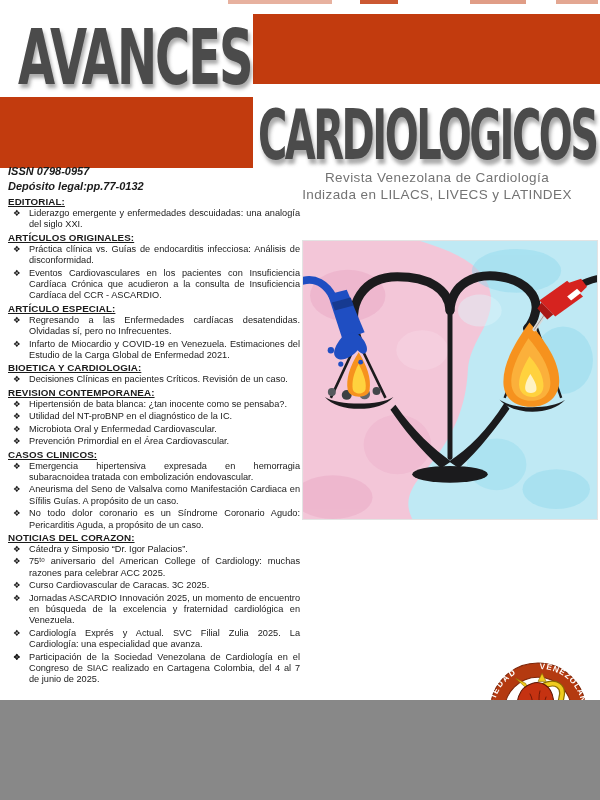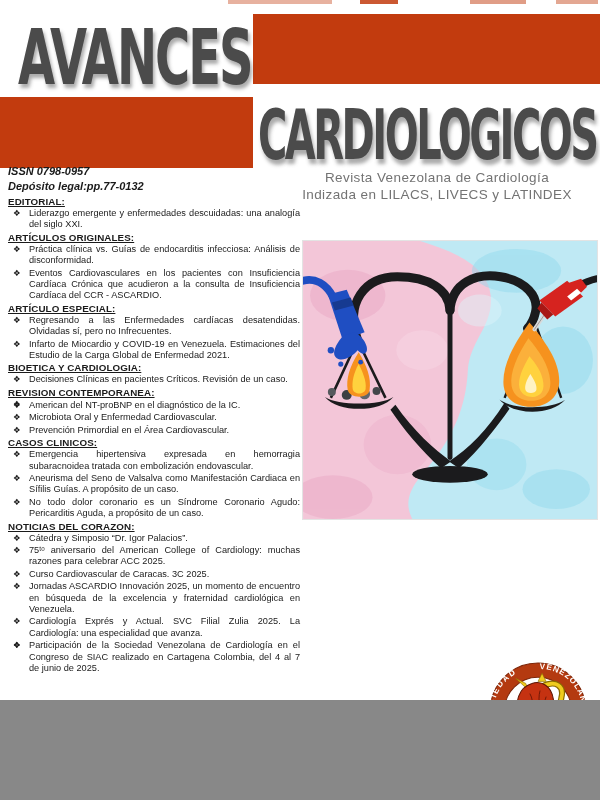--- a/index.html
+++ b/index.html
@@ -69,22 +69,22 @@
       <div class="toc-item"><span class="bullet">❖</span><span>Liderazgo emergente y enfermedades descuidadas: una analogía del siglo XXI.</span></div>
       <div class="toc-heading">ARTÍCULOS ORIGINALES:</div>
       <div class="toc-item"><span class="bullet">❖</span><span>Práctica clínica vs. Guías de endocarditis infecciosa: Análisis de disconformidad.</span></div>
       <div class="toc-item"><span class="bullet">❖</span><span>Eventos Cardiovasculares en los pacientes con Insuficiencia Cardíaca Crónica que acudieron a la consulta de Insuficiencia Cardíaca del CCR - ASCARDIO.</span></div>
       <div class="toc-heading">ARTÍCULO ESPECIAL:</div>
       <div class="toc-item"><span class="bullet">❖</span><span>Regresando a las Enfermedades cardíacas desatendidas. Olvidadas sí, pero no Infrecuentes.</span></div>
       <div class="toc-item"><span class="bullet">❖</span><span>Infarto de Miocardio y COVID-19 en Venezuela. Estimaciones del Estudio de la Carga Global de Enfermedad 2021.</span></div>
       <div class="toc-heading">BIOETICA Y CARDIOLOGIA:</div>
       <div class="toc-item"><span class="bullet">❖</span><span>Decisiones Clínicas en pacientes Críticos. Revisión de un caso.</span></div>
       <div class="toc-heading">REVISION CONTEMPORANEA:</div>
-      <div class="toc-item"><span class="bullet">❖</span></div>
-      <div class="toc-item"><span class="bullet">❖</span><span>American del NT-proBNP en el diagnóstico de la IC.</span></div>
+      <div class="toc-item"><span class="bullet">❖</span><span>Hipertensión de bata blanca: ¿tan inocente como se pensaba?.</span></div>
+      <div class="toc-item"><span class="bullet">❖</span><span>Utilidad del NT-proBNP en el diagnóstico de la IC.</span></div>
       <div class="toc-item"><span class="bullet">❖</span><span>Microbiota Oral y Enfermedad Cardiovascular.</span></div>
       <div class="toc-item"><span class="bullet">❖</span><span>Prevención Primordial en el Área Cardiovascular.</span></div>
       <div class="toc-heading">CASOS CLINICOS:</div>
       <div class="toc-item"><span class="bullet">❖</span><span>Emergencia hipertensiva expresada en hemorragia subaracnoidea tratada con embolización endovascular.</span></div>
       <div class="toc-item"><span class="bullet">❖</span><span>Aneurisma del Seno de Valsalva como Manifestación Cardiaca en Sífilis Guías. A propósito de un caso.</span></div>
       <div class="toc-item"><span class="bullet">❖</span><span>No todo dolor coronario es un Síndrome Coronario Agudo: Pericarditis Aguda, a propósito de un caso.</span></div>
       <div class="toc-heading">NOTICIAS DEL CORAZON:</div>
       <div class="toc-item"><span class="bullet">❖</span><span>Cátedra y Simposio “Dr. Igor Palacios”.</span></div>
       <div class="toc-item"><span class="bullet">❖</span><span>75ᵗᵒ aniversario del American College of Cardiology: muchas razones para celebrar ACC 2025.</span></div>
       <div class="toc-item"><span class="bullet">❖</span><span>Curso Cardiovascular de Caracas. 3C 2025.</span></div>

